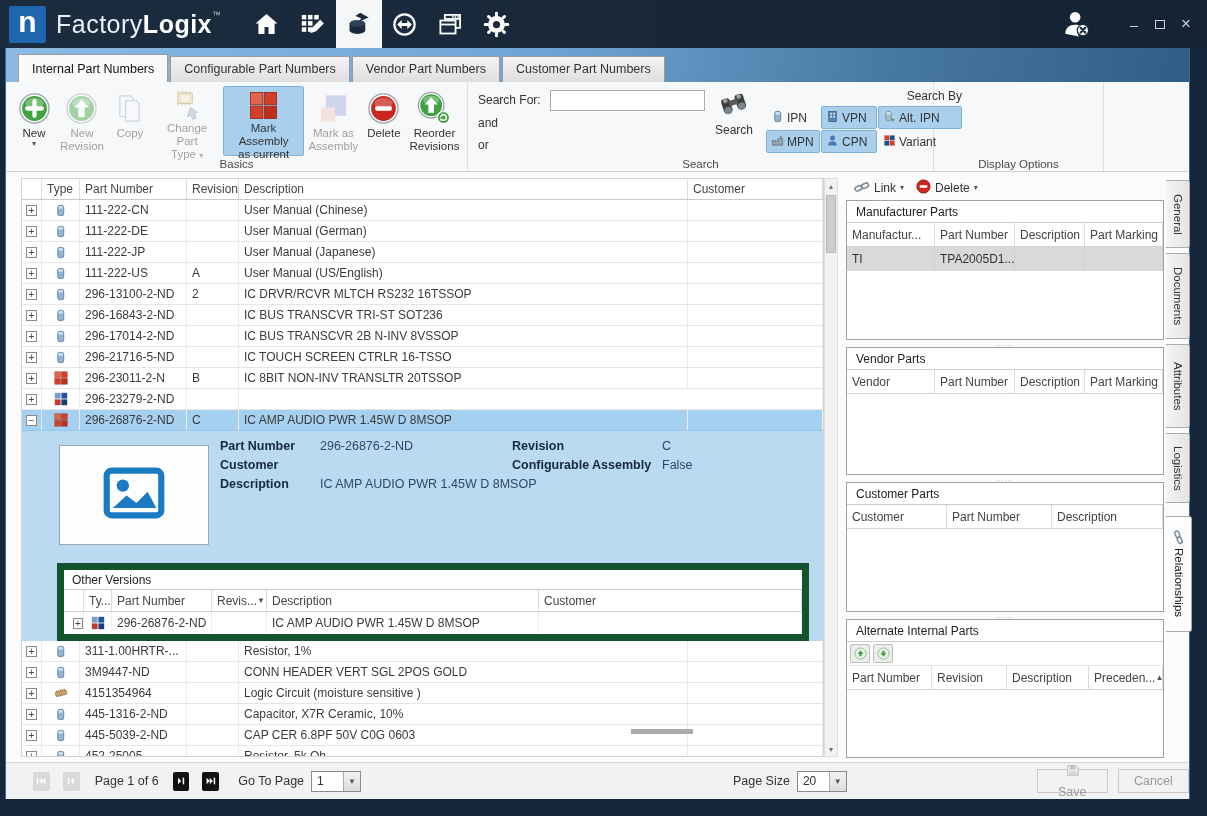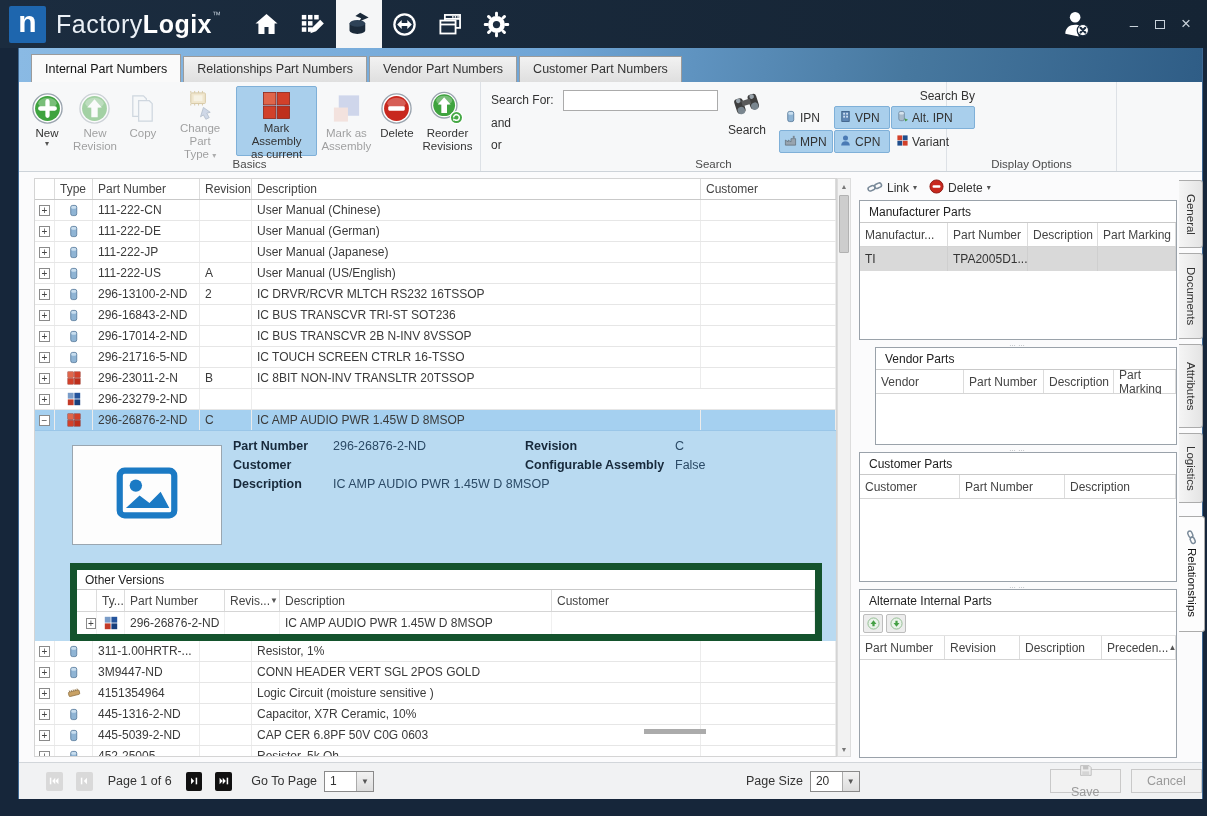--- a/index.html
+++ b/index.html
@@ -17,21 +17,21 @@
   .nav-icons { display:flex; height:48px; margin-left:22px; }
   .nav-icon { width:46px; height:48px; display:flex; align-items:center; justify-content:center; cursor:pointer; }
   .nav-icon.active { background:#F5F6F7; }
   .win-right { margin-left:auto; display:flex; align-items:center; height:48px; }
   .user-btn { margin-right:28px; display:flex; align-items:center; }
   .win-btn { color:#C9D2DA; width:26px; height:48px; display:flex; align-items:center; justify-content:center; font-size:15px; cursor:default; }
   .win-btn .maxbox { width:10px; height:9px; border:1.5px solid #C9D2DA; display:inline-block; }
   .win-btn.close { margin-right:8px; font-size:17px; }
 
   
-  .app-body { position:absolute; left:18px; top:48px; width:1185px; height:751px; background:#a16207; border-left:1px solid #3E6893; border-right:1px solid #3E6893; }
+  .app-body { position:absolute; left:5px; top:48px; width:1185px; height:751px; background:#a16207; border-left:1px solid #3E6893; border-right:1px solid #3E6893; }
 
   
   .tabstrip { height:34px; background:linear-gradient(100deg,#8ABAE4 0%,#6FA5D6 45%,#47789F 75%,#2F5D86 100%); display:flex; align-items:flex-end; padding-left:12px; }
   .tab { background:linear-gradient(#F2F2F2,#DFDFDF); border:1px solid #9B9B9B; border-bottom:none; padding:5px 13px 6px; font-size:12.5px; color:#333; margin-right:2px; cursor:pointer; white-space:nowrap; }
   .tab.active { background:#FAFAFA; color:#111; padding-top:7px; position:relative; z-index:2; }
 
   
   .ribbon { height:90px; background:#F7F8F9; border-bottom:1px solid #CDD3D9; display:flex; }
   .rgroup { position:relative; padding:3px 4px 16px 6px; border-right:1px solid #DDE1E6; display:flex; align-items:flex-start; }
   .rgroup-label { position:absolute; left:0; right:0; bottom:1px; text-align:center; font-size:11.5px; color:#4A4A4A; }
@@ -218,21 +218,21 @@
     <div class="win-btn">
         <span class="maxbox"></span>
       </div>
     <div class="win-btn close">×</div>
   </div>
 </div>
 
 <div class="app-body">
   <div class="tabstrip" id="tabstrip">
       <div class="tab active">Internal Part Numbers</div>
-      <div class="tab">Relationships Part Numbers</div>
+      <div class="tab">Configurable Part Numbers</div>
       <div class="tab">Vendor Part Numbers</div>
       <div class="tab">Customer Part Numbers</div>
     </div>
 
   <div class="ribbon">
     <div class="rgroup" style="width:462px;">
       <div id="basics-buttons" style="display:flex;">
           <div class="rbtn">
             <div class="ricon">
               <svg viewBox="0 0 34 34" width="33">
@@ -797,21 +797,21 @@
             <div class="rp-row">
               <div class="gc" style="width: 88px;">TI</div>
               <div class="gc" style="width: 80px;">TPA2005D1...</div>
               <div class="gc" style="width: 70px;"></div>
               <div class="gc" style="width: 74px; flex: 1 1 0%;"></div>
             </div>
           </div>
         <div class="rp-fill"></div>
       </div>
       <div class="splitter">……</div>
-      <div class="rp-box" style="height:98px;margin-left:16px;">
+      <div class="rp-box" style="height:128px;">
         <div class="rp-title">Vendor Parts</div>
         <div class="rp-head" id="ven-head">
             <div class="gc" style="width: 88px;">Vendor</div>
             <div class="gc" style="width: 80px;">Part Number</div>
             <div class="gc" style="width: 70px;">Description</div>
             <div class="gc" style="width: 74px; flex: 1 1 0%;">Part Marking</div>
           </div>
         <div id="ven-rows"></div>
         <div class="rp-fill"></div>
       </div>

